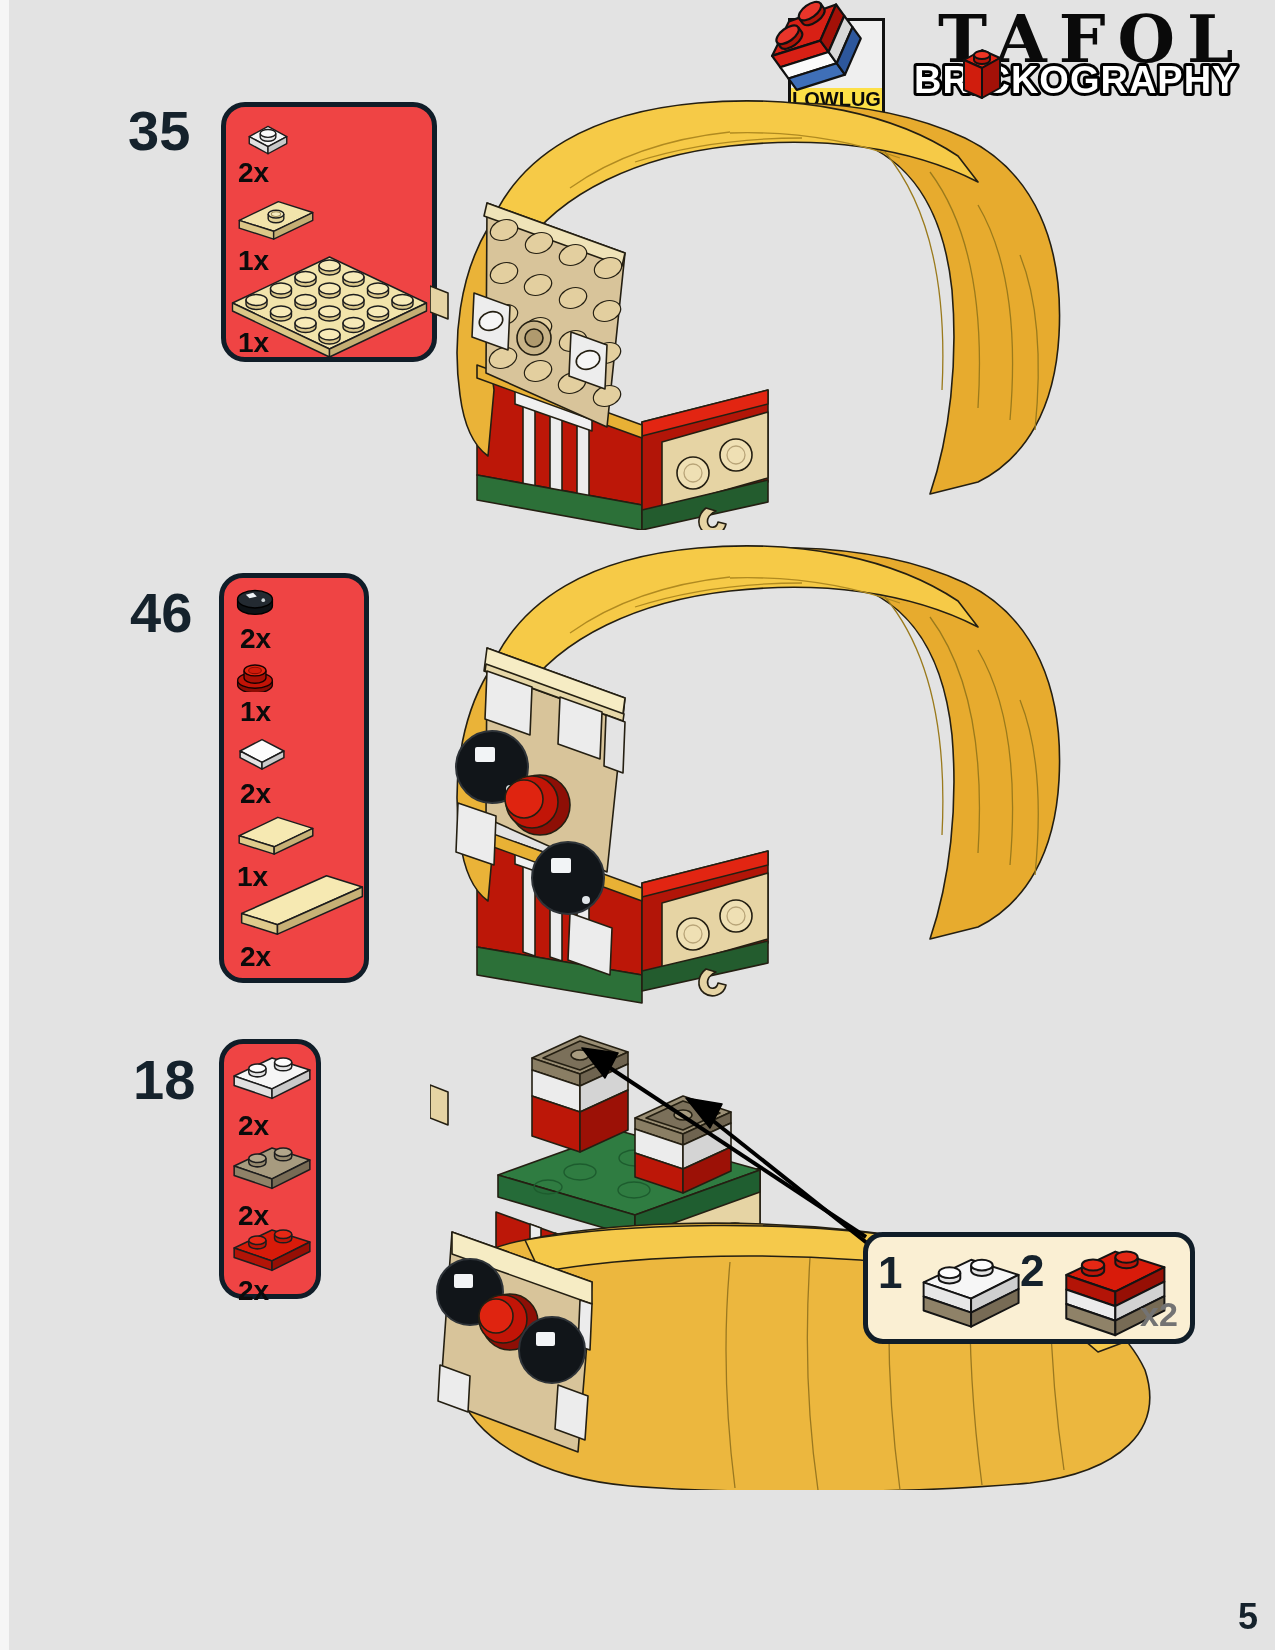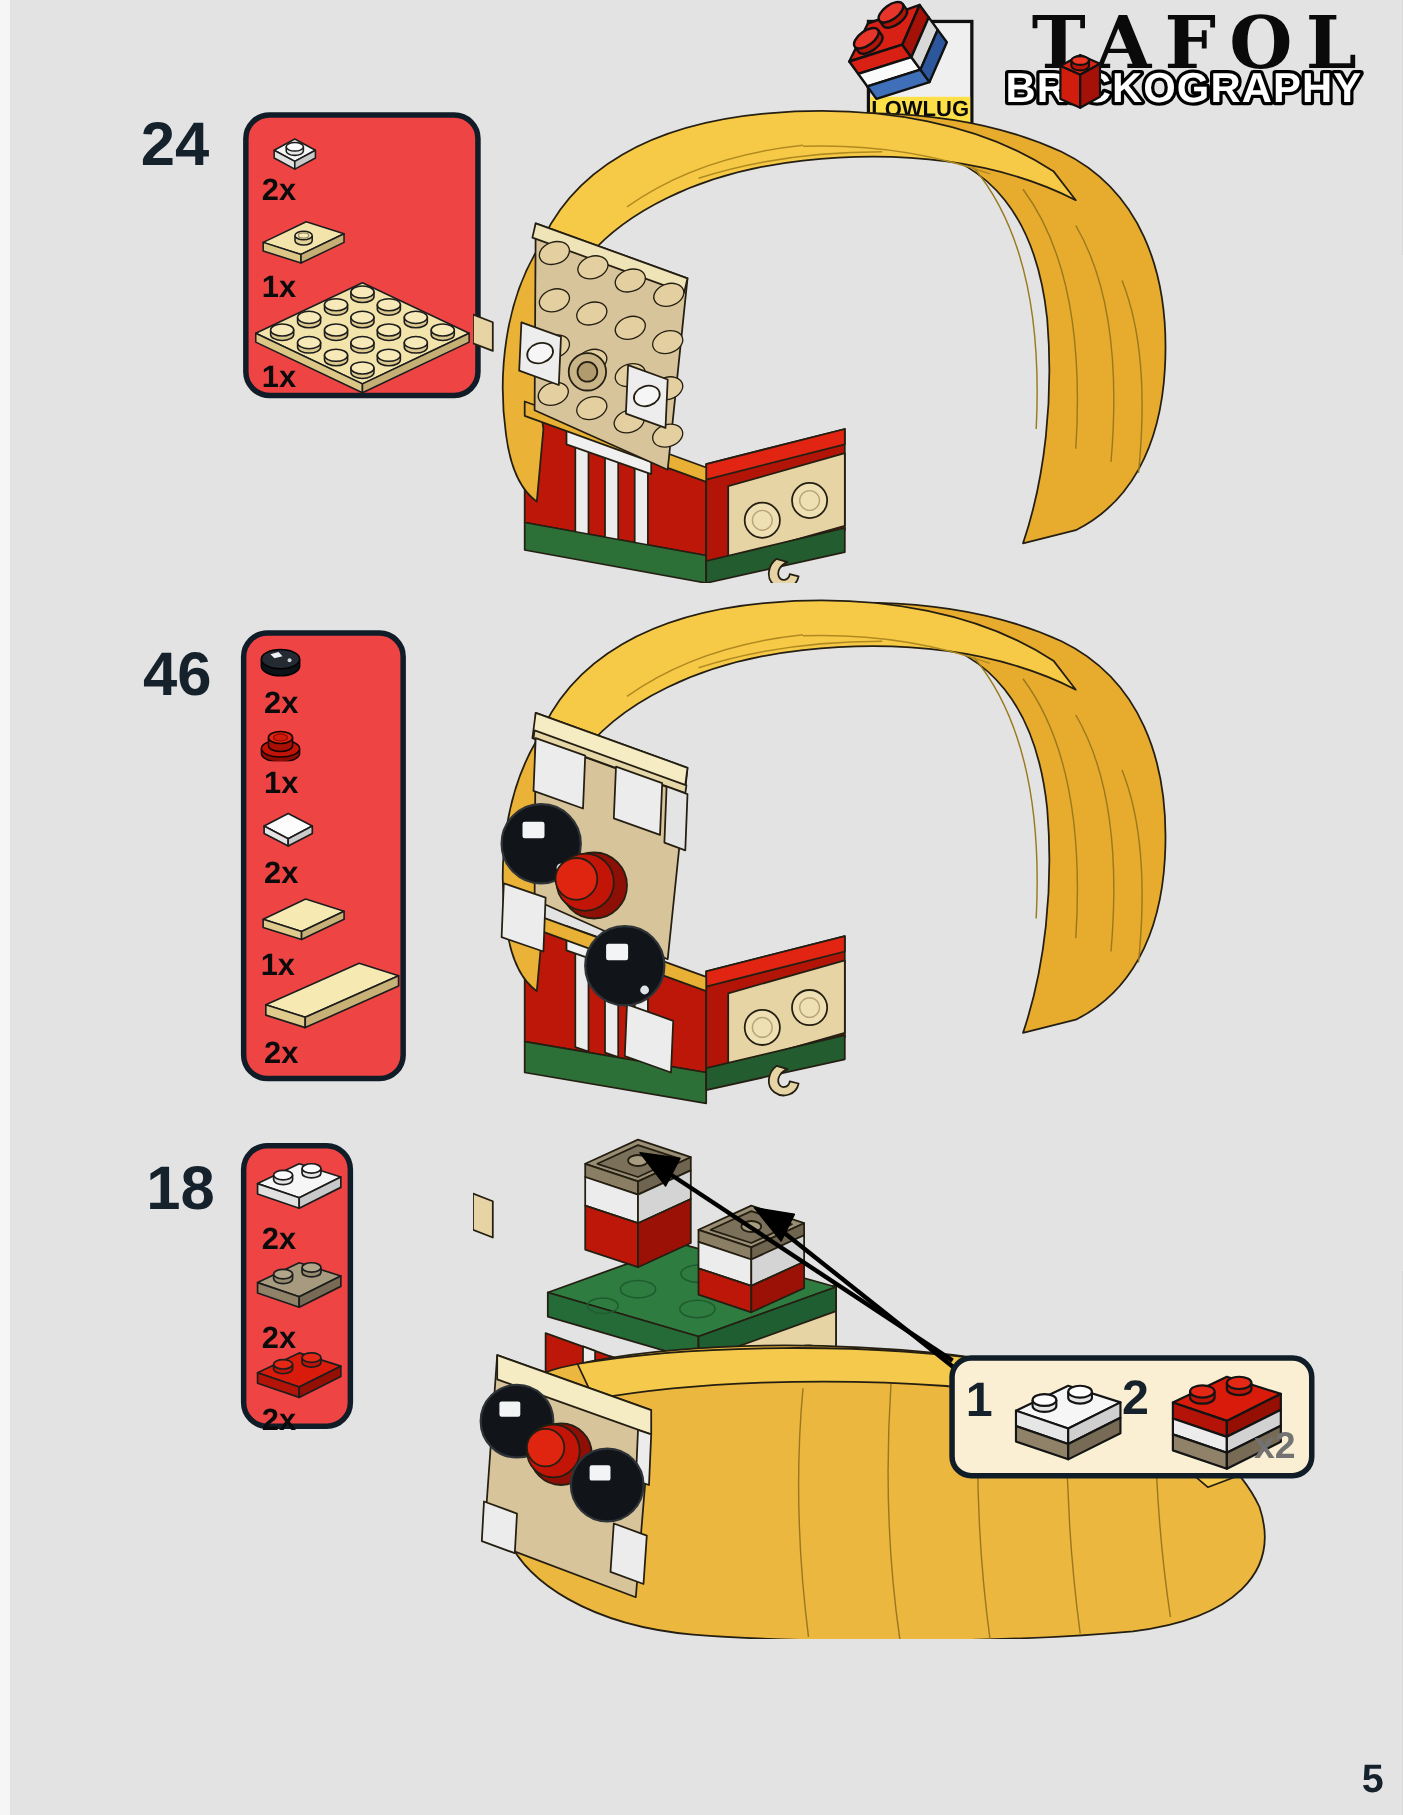--- a/index.html
+++ b/index.html
@@ -55,21 +55,21 @@
   <svg class="abs" style="left:960px;top:46px;" width="44" height="56" viewBox="0 0 44 56">
     <g stroke="#111" stroke-width="2" stroke-linejoin="round">
       <polygon points="4,14 22,4 40,12 22,22" fill="#e02413"></polygon>
       <path d="M14,9 L14,14 A8,4 0 0 0 30,14 L30,9" fill="#b81408"></path>
       <ellipse cx="22" cy="9" rx="8" ry="4" fill="#ef3524"></ellipse>
       <polygon points="4,14 22,22 22,52 4,44" fill="#d01d0d"></polygon>
       <polygon points="22,22 40,12 40,42 22,52" fill="#a31108"></polygon>
     </g>
   </svg>
 
-  <div class="step-number" style="left:128px;top:103px;">24</div>
+  <div class="step-number" style="left:128px;top:103px;">35</div>
 
   <div class="callout" style="left:221px;top:102px;width:216px;height:260px;">
     <svg class="abs" style="left:17px;top:4px;" width="50" height="48" viewBox="0 0 64 56">
       <g stroke="#1d1d1d" stroke-width="1.8" stroke-linejoin="round">
         <polygon points="8,30 32,17 56,30 32,43" fill="#f5f5f5"></polygon>
         <polygon points="8,30 32,43 32,52 8,39" fill="#e0e0e0"></polygon>
         <polygon points="32,43 56,30 56,39 32,52" fill="#c9c9c9"></polygon>
         <path d="M22,26 L22,31 A10,5 0 0 0 42,31 L42,26" fill="#e8e8e8"></path>
         <ellipse cx="32" cy="26" rx="10" ry="5" fill="#fbfbfb"></ellipse>
       </g>

